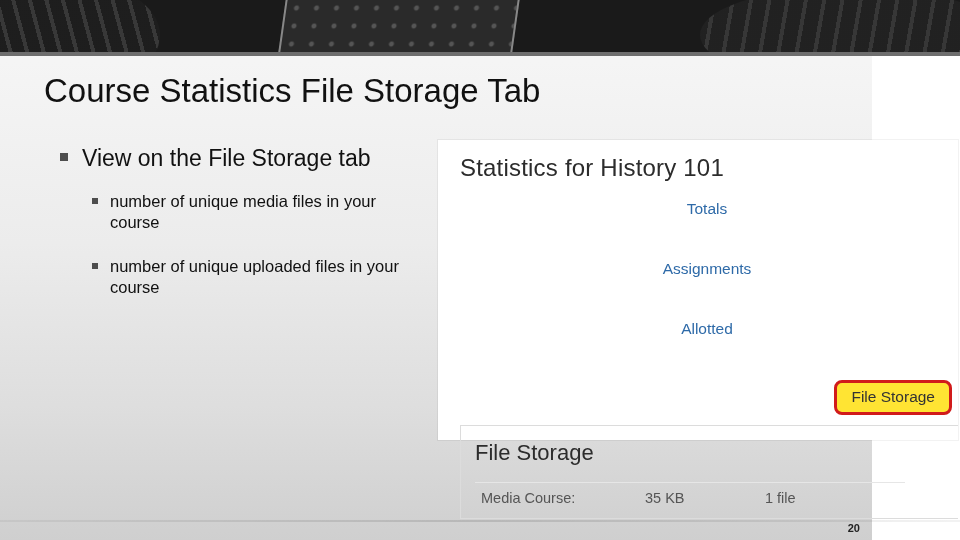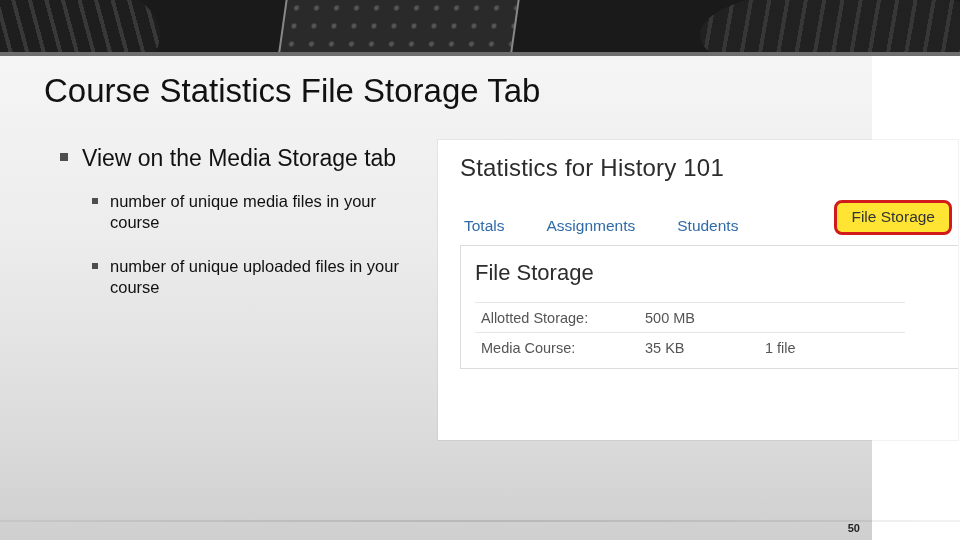--- a/index.html
+++ b/index.html
@@ -57,21 +57,21 @@
   .sublist .bullet-row { margin-bottom: 22px; }
 
   .screenshot {
     position: absolute; left: 438px; top: 140px; width: 520px; height: 300px;
     background: #fff;
     box-shadow: 0 0 0 1px rgba(0,0,0,.05);
     padding: 14px 8px 0 22px;
     font-family: "Helvetica Neue", Helvetica, Arial, sans-serif;
   }
   .stats-title { font-size: 24px; color: #2c2c2c; letter-spacing: .2px; margin-bottom: 18px; }
-  .tabbar { display: flex; gap: 42px; align-items: flex-end; padding-left: 4px; }
+  .tabbar { display: flex; gap: 42px; align-items: center; padding-left: 4px; flex-direction: column; }
   .tab { font-size: 15.5px; color: #2e6aa8; cursor: pointer; }
   .tab-pill {
     padding: 5px 14px 6px;
     background: #ffe433;
     border: 3px solid #d11b1b;
     border-radius: 8px;
     color: #333;
     font-size: 15.5px;
     position: relative;
     margin-left: auto;
@@ -108,54 +108,49 @@
 
   <div class="banner">
     <div class="tire-left"></div>
   </div>
 
   <h1 class="title">Course Statistics File Storage Tab</h1>
 
   <div class="content">
     <div class="bullet-row">
       <div class="bullet-square"></div>
-      <div class="main-bullet">View on the Media Storage tab</div>
+      <div class="main-bullet">View on the File Storage tab</div>
     </div>
     <div class="sublist">
       <div class="bullet-row">
         <div class="bullet-square sm"></div>
         <div class="sub-bullet">number of unique media files in your course</div>
       </div>
       <div class="bullet-row">
         <div class="bullet-square sm"></div>
         <div class="sub-bullet">number of unique uploaded files in your course</div>
       </div>
     </div>
   </div>
 
   <div class="screenshot">
     <div class="stats-title">Statistics for History 101</div>
     <div class="tabbar">
       <span class="tab">Totals</span>
       <span class="tab">Assignments</span>
-      <span class="tab">Students</span>
+      <span class="tab">Allotted</span>
       <span class="tab-pill">File Storage</span>
     </div>
     <div class="panel">
       <div class="panel-heading">File Storage</div>
       <div class="kv-table">
-        <div class="kv-row">
-          <div class="kv-label">Allotted Storage:</div>
-          <div class="kv-val">500 MB</div>
-          <div class="kv-extra"></div>
-        </div>
         <div class="kv-row">
           <div class="kv-label">Media Course:</div>
           <div class="kv-val">35 KB</div>
           <div class="kv-extra">1 file</div>
         </div>
       </div>
     </div>
   </div>
 
   <div class="footerbar"></div>
-  <div class="pagenum">50</div>
+  <div class="pagenum">20</div>
 </div>
 
 </body></html>

